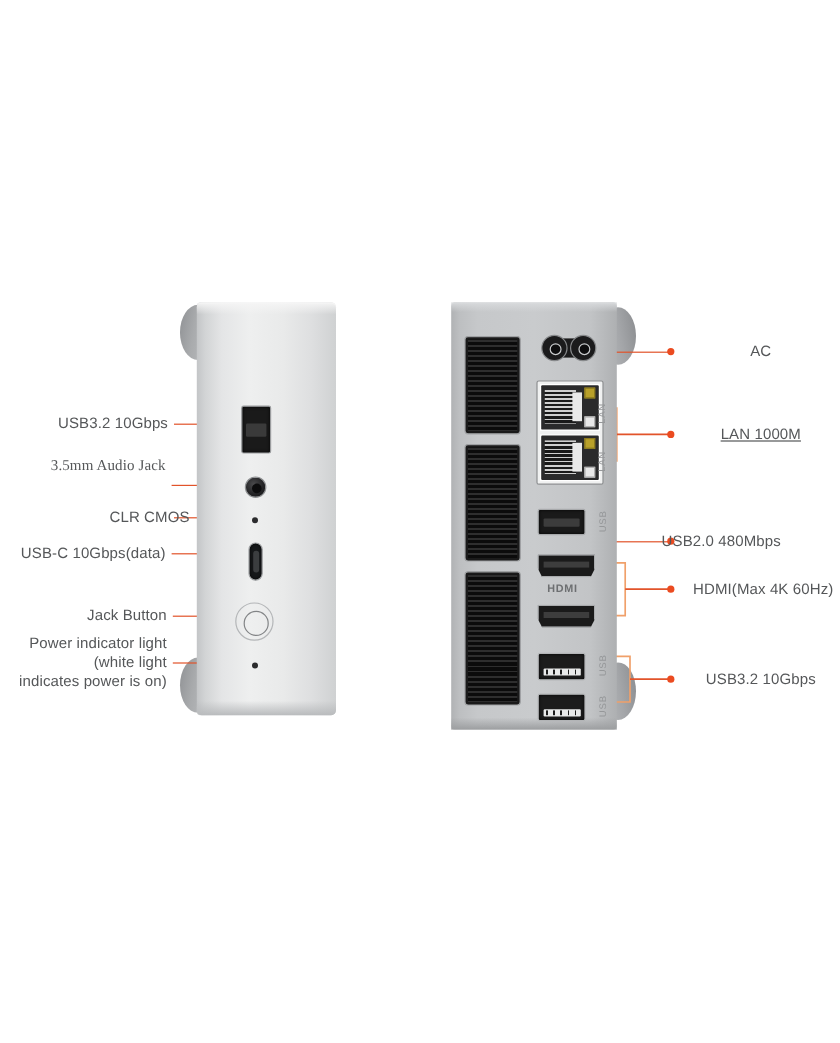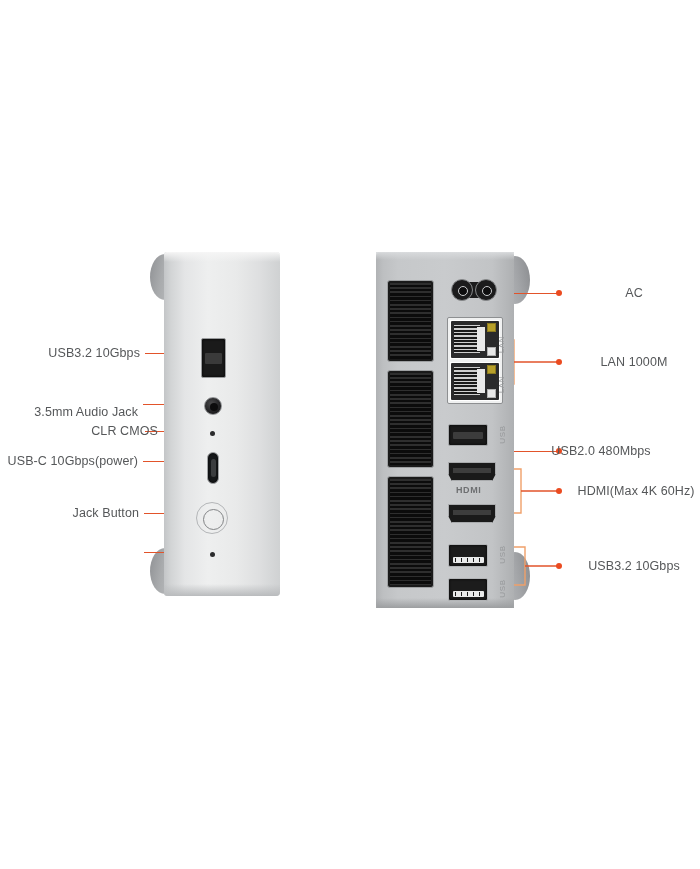--- a/index.html
+++ b/index.html
@@ -327,24 +327,27 @@
   <div class="ldr" style="left:143px; top:461px; width:37px;"></div>
   <div class="dot" style="left:180px; top:458px;"></div>
 
   <div class="ldr" style="left:144px; top:513px; width:36px;"></div>
   <div class="dot" style="left:180px; top:510px;"></div>
 
   <div class="ldr" style="left:144px; top:552px; width:36px;"></div>
   <div class="dot" style="left:180px; top:549px;"></div>
 
   <div class="lbl r" style="left:0px;  top:345px; width:140px;">USB3.2 10Gbps</div>
-  <div class="lbl r" style="left:0px;  top:404px; width:138px;">3.5mm Audio Jack</div>
+  <div class="lbl r" style="left:0px;  top:380px; width:138px;font-family:Liberation Serif, serif;">3.5mm Audio Jack</div>
   <div class="lbl r" style="left:18px;  top:423px; width:140px;">CLR CMOS</div>
-  <div class="lbl r" style="left:0px;  top:453px; width:138px;">USB-C 10Gbps(power)</div>
+  <div class="lbl r" style="left:0px;  top:453px; width:138px;">USB-C 10Gbps(data)</div>
   <div class="lbl r" style="left:0px;  top:505px; width:139px;">Jack Button</div>
+  <div class="lbl r" style="left:0px;  top:528px; width:139px;">Power indicator light
+(white light
+indicates power is on)</div>
 
   <div id="right-unit">
     <div id="rr-foot-top"></div>
     <div id="rr-foot-bottom"></div>
 
     <div id="right-body">
 
       <div class="vent" id="vent1">
           <div class="slats"></div>
         </div>
@@ -427,18 +430,18 @@
   </svg>
   <div class="dot" style="left:556px; top:488px;"></div>
 
   <svg class="brk" style="left:497px; top:545px;" width="68" height="42">
     <path d="M0,2 L28,2 L28,40 L0,40" fill="none" stroke="#f0a06a" stroke-width="1.4"></path>
     <path d="M28,21 L64,21" fill="none" stroke="#e2532a" stroke-width="1.4"></path>
   </svg>
   <div class="dot" style="left:556px; top:563px;"></div>
 
   <div class="lbl l" style="left:570px; top:285px; width:128px;">AC</div>
-  <div class="lbl l" style="left:570px; top:354px; width:128px;">LAN 1000M</div>
+  <div class="lbl l" style="left:570px; top:354px; width:128px;text-decoration:underline;">LAN 1000M</div>
   <div class="lbl l" style="left:536px; top:443px; width:130px;">USB2.0 480Mbps</div>
   <div class="lbl l" style="left:570px; top:483px; width:132px;">HDMI(Max 4K 60Hz)</div>
   <div class="lbl l" style="left:570px; top:558px; width:128px;">USB3.2 10Gbps</div>
 
 </div>
 
 </body></html>

